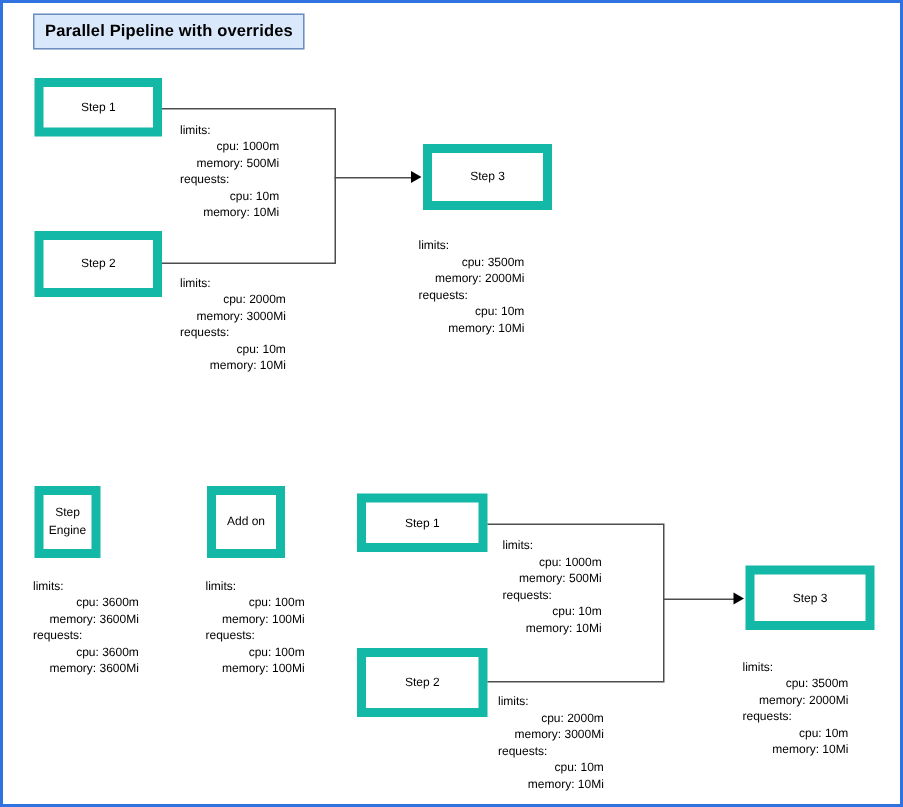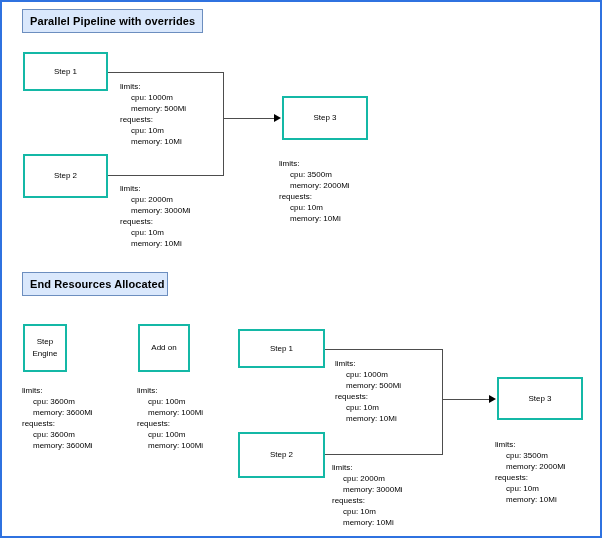--- a/index.html
+++ b/index.html
@@ -40,21 +40,21 @@
     font-weight: bold;
     color: #000000;
     letter-spacing: 0.1px;
     white-space: nowrap;
     text-align: center;
   }
   
   .node-box {
     position: absolute;
     background: #ffffff;
-    border: 2px solid #14b8a6;
+    border: 6px solid #14b8a6;
     box-sizing: border-box;
     display: flex;
     align-items: center;
     justify-content: center;
     text-align: center;
     font-size: 8px;
     color: #000000;
     line-height: 1.45;
   }
   .node-box .node-label {
@@ -68,20 +68,21 @@
     color: #000000;
     line-height: 1.38;
     white-space: nowrap;
   }
   .spec .spec-key {
     display: block;
   }
   .spec .spec-val {
     display: block;
     padding-left: 11px;
+    text-align: right;
   }
   
   .edge-h {
     position: absolute;
     height: 0;
     border-top: 1px solid #4d4d4d;
   }
   .edge-v {
     position: absolute;
     width: 0;
@@ -144,23 +145,20 @@
 
     <div class="spec" style="left:277px; top:156px;">
       <span class="spec-key">limits:</span>
       <span class="spec-val">cpu: 3500m</span>
       <span class="spec-val">memory: 2000Mi</span>
       <span class="spec-key">requests:</span>
       <span class="spec-val">cpu: 10m</span>
       <span class="spec-val">memory: 10Mi</span>
     </div>
 
-    <div class="section-header" style="left:20px; top:270px; width:146px; height:24px;">
-      <span>End Resources Allocated</span>
-    </div>
 
     <div class="node-box" style="left:21px; top:322px; width:44px; height:48px;">
       <span class="node-label">Step
 Engine</span>
     </div>
 
     <div class="node-box" style="left:136px; top:322px; width:52px; height:48px;">
       <span class="node-label">Add on</span>
     </div>
 

